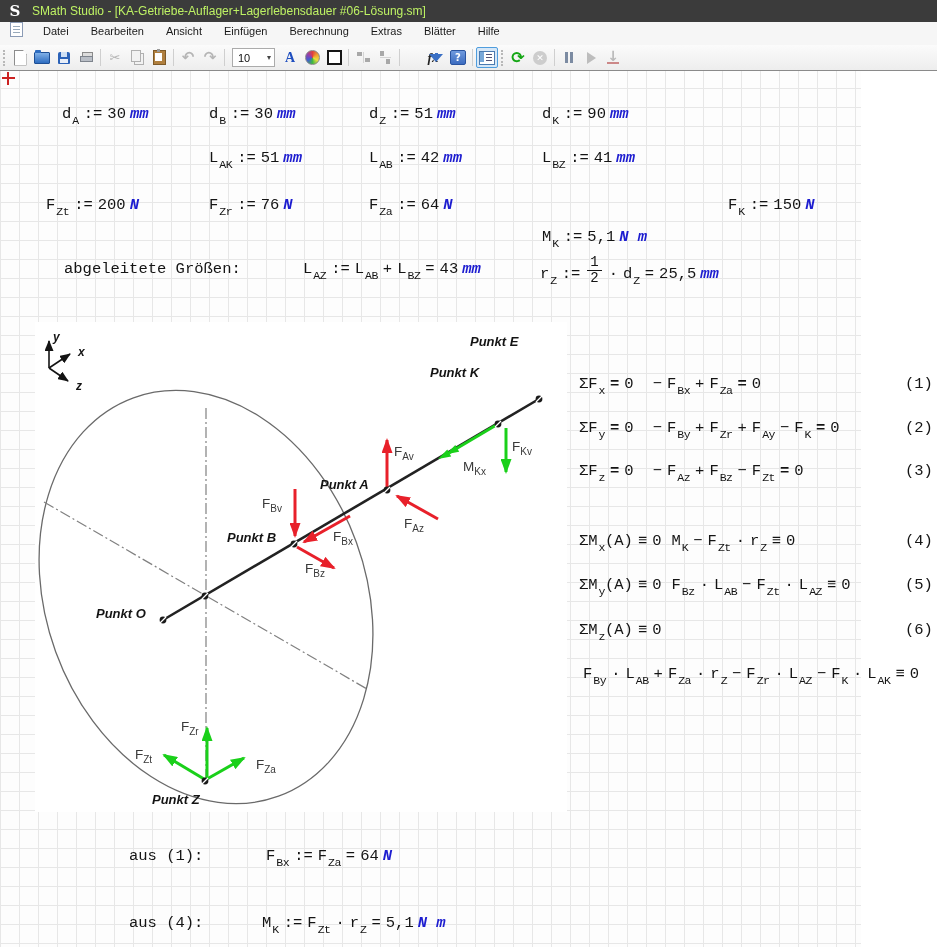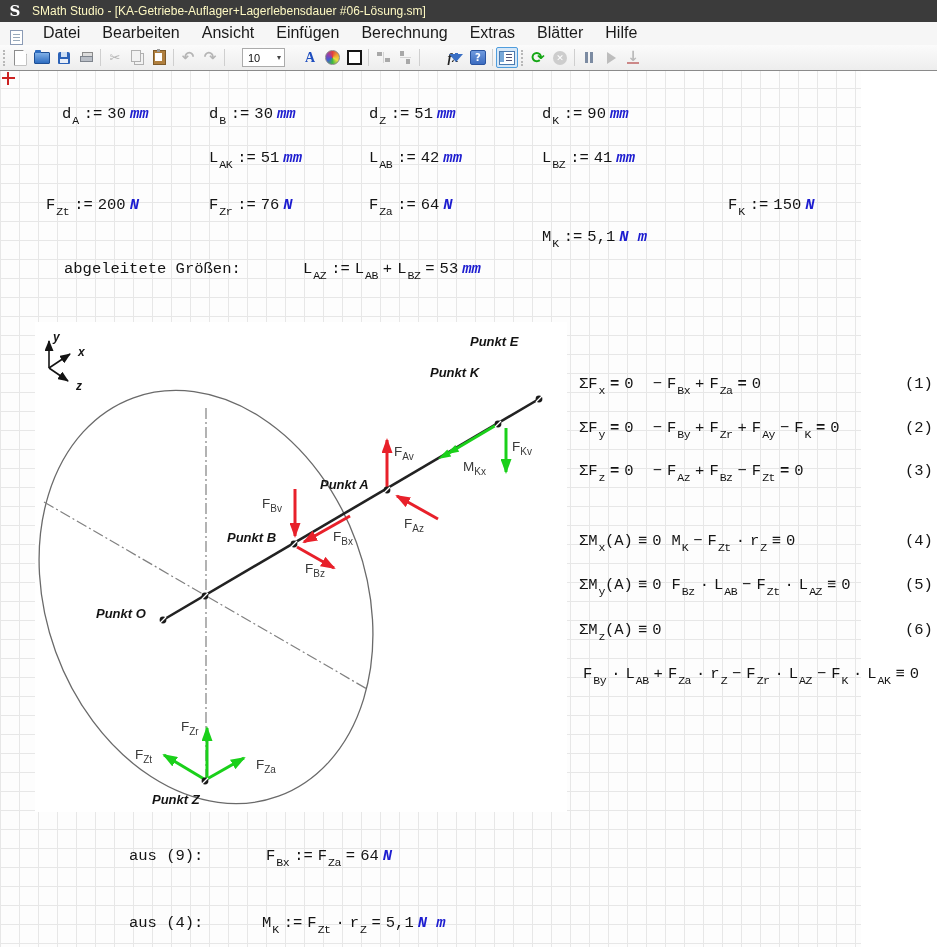--- a/index.html
+++ b/index.html
@@ -3,23 +3,23 @@
 <meta charset="utf-8">
 <style>
   html,body{margin:0;padding:0;}
   body{width:937px;height:947px;position:relative;overflow:hidden;
        font-family:"Liberation Sans",sans-serif;background:#fff;}
   
   #titlebar{position:absolute;left:0;top:0;width:937px;height:22px;background:#3b3b3b;
             display:flex;align-items:center;}
   #titlebar .logo{width:20px;height:18px;margin-left:5px;color:#fff;
             font:bold 15px "DejaVu Serif",serif;display:flex;align-items:center;justify-content:center;}
-  #titlebar .title{color:#fef9c3;font-size:12px;margin-left:7px;white-space:nowrap;}
+  #titlebar .title{color:#bef264;font-size:12px;margin-left:7px;white-space:nowrap;}
   #menubar{position:absolute;left:0;top:22px;width:937px;height:23px;background:#f6f6f6;
-           display:flex;align-items:flex-end;font-size:16px;color:#1a1a1a;}
+           display:flex;align-items:flex-start;font-size:11px;color:#1a1a1a;}
   #menubar .docicon{width:11px;height:13px;border:1px solid #8b9bb5;background:
         linear-gradient(#fff,#fff) ;margin:0 9px 0 10px;position:relative;}
   #menubar .docicon:before{content:"";position:absolute;left:2px;top:3px;width:7px;height:1px;
         background:#9ab;box-shadow:0 3px 0 #9ab,0 6px 0 #9ab;}
   #menubar .mitem{padding:3px 11px;cursor:default;}
   #toolbar{position:absolute;left:0;top:45px;width:937px;height:25px;
            background:linear-gradient(#fbfbfb,#ededed);border-bottom:1px solid #8a8a8a;
            display:flex;align-items:center;}
   .grip{height:16px;border-left:2px dotted #b8b8b8;margin:0 4px 0 3px;}
   .tsep{height:17px;width:0;border-left:1px solid #cfcfcf;margin:0 3px;}
@@ -70,21 +70,21 @@
   .i-panel:after{content:"";position:absolute;left:6px;top:2px;width:6px;height:1px;background:#557;
      box-shadow:0 3px 0 #557,0 6px 0 #557;}
   .i-refresh{color:#14a614;font-size:16px;font-weight:bold;}
   .i-stop{width:14px;height:14px;border-radius:50%;background:#cdcdcd;color:#fff;font:bold 9px "DejaVu Sans";
      display:flex;align-items:center;justify-content:center;}
   .i-pause{width:3px;height:11px;background:#7c8ba2;box-shadow:5px 0 0 #7c8ba2;margin-right:5px;}
   .i-play{width:0;height:0;border-top:6px solid transparent;border-bottom:6px solid transparent;
      border-left:9px solid #bdbdbd;}
   .i-step{color:#b9b9b9;font-size:14px;font-weight:bold;border-bottom:2px solid #c88;line-height:0.8;}
   .fontsize{width:36px;height:17px;background:#fff;border:1px solid #ababab;font-size:11px;color:#111;
-     display:flex;align-items:center;padding-left:5px;margin:0 14px;}
+     display:flex;align-items:center;padding-left:5px;margin:0 4px;}
   .fontsize .arr{margin-left:auto;padding-right:3px;font-size:8px;color:#444;}
   
   #sheet{position:absolute;left:0;top:71px;width:861px;height:876px;background:#fdfdfd;
      background-image:linear-gradient(#e7e7e7 1px,transparent 1px),
                       linear-gradient(90deg,#e7e7e7 1px,transparent 1px);
      background-size:19px 19px;background-position:0 17px;}
   #cursor-cross{position:absolute;left:2px;top:1px;width:13px;height:13px;}
   #cursor-cross:before{content:"";position:absolute;left:0;top:5px;width:13px;height:2px;background:#c22;}
   #cursor-cross:after{content:"";position:absolute;left:5px;top:0;width:2px;height:13px;background:#c22;}
   .fx-region{position:absolute;white-space:nowrap;color:#141414;
@@ -217,35 +217,39 @@
       <div class="fx-region" style="left: 542px; top: 105px;"><span class="tok"><span>d</span><span class="sb">K</span></span><span class="op">:=</span><span class="num">90</span><span class="unit">mm</span></div>
       <div class="fx-region" style="left: 209px; top: 149px;"><span class="tok"><span>L</span><span class="sb">AK</span></span><span class="op">:=</span><span class="num">51</span><span class="unit">mm</span></div>
       <div class="fx-region" style="left: 369px; top: 149px;"><span class="tok"><span>L</span><span class="sb">AB</span></span><span class="op">:=</span><span class="num">42</span><span class="unit">mm</span></div>
       <div class="fx-region" style="left: 542px; top: 149px; text-align: center;"><span class="tok"><span>L</span><span class="sb">BZ</span></span><span class="op">:=</span><span class="num">41</span><span class="unit">mm</span></div>
       <div class="fx-region" style="left: 46px; top: 196px;"><span class="tok"><span>F</span><span class="sb">Zt</span></span><span class="op">:=</span><span class="num">200</span><span class="unit">N</span></div>
       <div class="fx-region" style="left: 209px; top: 196px;"><span class="tok"><span>F</span><span class="sb">Zr</span></span><span class="op">:=</span><span class="num">76</span><span class="unit">N</span></div>
       <div class="fx-region" style="left: 369px; top: 196px;"><span class="tok"><span>F</span><span class="sb">Za</span></span><span class="op">:=</span><span class="num">64</span><span class="unit">N</span></div>
       <div class="fx-region" style="left: 542px; top: 196px; margin-top: 32px;"><span class="tok"><span>M</span><span class="sb">K</span></span><span class="op">:=</span><span class="num">5,1</span><span class="unit">N m</span></div>
       <div class="fx-region" style="left: 728px; top: 196px;"><span class="tok"><span>F</span><span class="sb">K</span></span><span class="op">:=</span><span class="num">150</span><span class="unit">N</span></div>
       <div class="fx-region" style="left: 57px; top: 260px;"><span class="txt">abgeleitete Größen:</span></div>
-      <div class="fx-region" style="left: 303px; top: 260px;"><span class="tok"><span>L</span><span class="sb">AZ</span></span><span class="op">:=</span><span class="tok"><span>L</span><span class="sb">AB</span></span><span class="op">+</span><span class="tok"><span>L</span><span class="sb">BZ</span></span><span class="op">=</span><span class="num">53</span><span class="unit">mm</span></div>
+      <div class="fx-region" style="left: 303px; top: 260px;"><span class="tok"><span>L</span><span class="sb">AZ</span></span><span class="op">:=</span><span class="tok"><span>L</span><span class="sb">AB</span></span><span class="op">+</span><span class="tok"><span>L</span><span class="sb">BZ</span></span><span class="op">=</span><span class="num">43</span><span class="unit">mm</span></div>
+      <div class="fx-region" style="left: 540px; top: 258px;"><span class="tok"><span>r</span><span class="sb">Z</span></span><span class="op">:=</span><span class="frac">
+          <span class="nm">1</span>
+          <span class="dn">2</span>
+        </span><span class="op">·</span><span class="tok"><span>d</span><span class="sb">Z</span></span><span class="op">=</span><span class="num">25,5</span><span class="unit">mm</span></div>
       <div class="fx-region" style="left: 579px; top: 375px;"><span class="tok"><span>ΣF</span><span class="sb">x</span></span><span class="op bold">=</span><span class="num">0</span><span style="display: inline-block; width: 14px;"></span><span class="op">−</span><span class="tok"><span>F</span><span class="sb">Bx</span></span><span class="op">+</span><span class="tok"><span>F</span><span class="sb">Za</span></span><span class="op bold">=</span><span class="num">0</span></div>
       <div class="fx-region" style="left: 905px; top: 375px;"><span class="num">(1)</span></div>
       <div class="fx-region" style="left: 579px; top: 419px;"><span class="tok"><span>ΣF</span><span class="sb">y</span></span><span class="op bold">=</span><span class="num">0</span><span style="display: inline-block; width: 14px;"></span><span class="op">−</span><span class="tok"><span>F</span><span class="sb">By</span></span><span class="op">+</span><span class="tok"><span>F</span><span class="sb">Zr</span></span><span class="op">+</span><span class="tok"><span>F</span><span class="sb">Ay</span></span><span class="op">−</span><span class="tok"><span>F</span><span class="sb">K</span></span><span class="op bold">=</span><span class="num">0</span></div>
       <div class="fx-region" style="left: 905px; top: 419px;"><span class="num">(2)</span></div>
       <div class="fx-region" style="left: 579px; top: 462px;"><span class="tok"><span>ΣF</span><span class="sb">z</span></span><span class="op bold">=</span><span class="num">0</span><span style="display: inline-block; width: 14px;"></span><span class="op">−</span><span class="tok"><span>F</span><span class="sb">Az</span></span><span class="op">+</span><span class="tok"><span>F</span><span class="sb">Bz</span></span><span class="op">−</span><span class="tok"><span>F</span><span class="sb">Zt</span></span><span class="op bold">=</span><span class="num">0</span></div>
       <div class="fx-region" style="left: 905px; top: 462px;"><span class="num">(3)</span></div>
       <div class="fx-region" style="left: 579px; top: 532px;"><span class="tok"><span>ΣM</span><span class="sb">x</span></span><span class="tok"><span>(A)</span></span><span class="op">≡</span><span class="num">0</span><span style="display: inline-block; width: 10px;"></span><span class="tok"><span>M</span><span class="sb">K</span></span><span class="op">−</span><span class="tok"><span>F</span><span class="sb">Zt</span></span><span class="op">·</span><span class="tok"><span>r</span><span class="sb">Z</span></span><span class="op">≡</span><span class="num">0</span></div>
       <div class="fx-region" style="left: 905px; top: 532px;"><span class="num">(4)</span></div>
       <div class="fx-region" style="left: 579px; top: 576px;"><span class="tok"><span>ΣM</span><span class="sb">y</span></span><span class="tok"><span>(A)</span></span><span class="op">≡</span><span class="num">0</span><span style="display: inline-block; width: 10px;"></span><span class="tok"><span>F</span><span class="sb">Bz</span></span><span class="op">·</span><span class="tok"><span>L</span><span class="sb">AB</span></span><span class="op">−</span><span class="tok"><span>F</span><span class="sb">Zt</span></span><span class="op">·</span><span class="tok"><span>L</span><span class="sb">AZ</span></span><span class="op">≡</span><span class="num">0</span></div>
       <div class="fx-region" style="left: 905px; top: 576px;"><span class="num">(5)</span></div>
       <div class="fx-region" style="left: 579px; top: 621px;"><span class="tok"><span>ΣM</span><span class="sb">z</span></span><span class="tok"><span>(A)</span></span><span class="op">≡</span><span class="num">0</span></div>
       <div class="fx-region" style="left: 905px; top: 621px;"><span class="num">(6)</span></div>
       <div class="fx-region" style="left: 583px; top: 665px;"><span class="tok"><span>F</span><span class="sb">By</span></span><span class="op">·</span><span class="tok"><span>L</span><span class="sb">AB</span></span><span class="op">+</span><span class="tok"><span>F</span><span class="sb">Za</span></span><span class="op">·</span><span class="tok"><span>r</span><span class="sb">Z</span></span><span class="op">−</span><span class="tok"><span>F</span><span class="sb">Zr</span></span><span class="op">·</span><span class="tok"><span>L</span><span class="sb">AZ</span></span><span class="op">−</span><span class="tok"><span>F</span><span class="sb">K</span></span><span class="op">·</span><span class="tok"><span>L</span><span class="sb">AK</span></span><span class="op">≡</span><span class="num">0</span></div>
-      <div class="fx-region" style="left: 122px; top: 847px;"><span class="txt">aus (9):</span></div>
+      <div class="fx-region" style="left: 122px; top: 847px;"><span class="txt">aus (1):</span></div>
       <div class="fx-region" style="left: 266px; top: 847px;"><span class="tok"><span>F</span><span class="sb">Bx</span></span><span class="op">:=</span><span class="tok"><span>F</span><span class="sb">Za</span></span><span class="op">=</span><span class="num">64</span><span class="unit">N</span></div>
       <div class="fx-region" style="left: 122px; top: 914px;"><span class="txt">aus (4):</span></div>
       <div class="fx-region" style="left: 262px; top: 914px;"><span class="tok"><span>M</span><span class="sb">K</span></span><span class="op">:=</span><span class="tok"><span>F</span><span class="sb">Zt</span></span><span class="op">·</span><span class="tok"><span>r</span><span class="sb">Z</span></span><span class="op">=</span><span class="num">5,1</span><span class="unit">N m</span></div>
     </div>
 
   <svg id="diagram" width="532" height="490" viewBox="35 322 532 490">
     <defs>
       <marker id="ra" markerUnits="userSpaceOnUse" markerWidth="15" markerHeight="11" refX="13" refY="5.5" orient="auto">
         <path d="M0,0 L15,5.5 L0,11 z" fill="#e8202a"></path>
       </marker>

